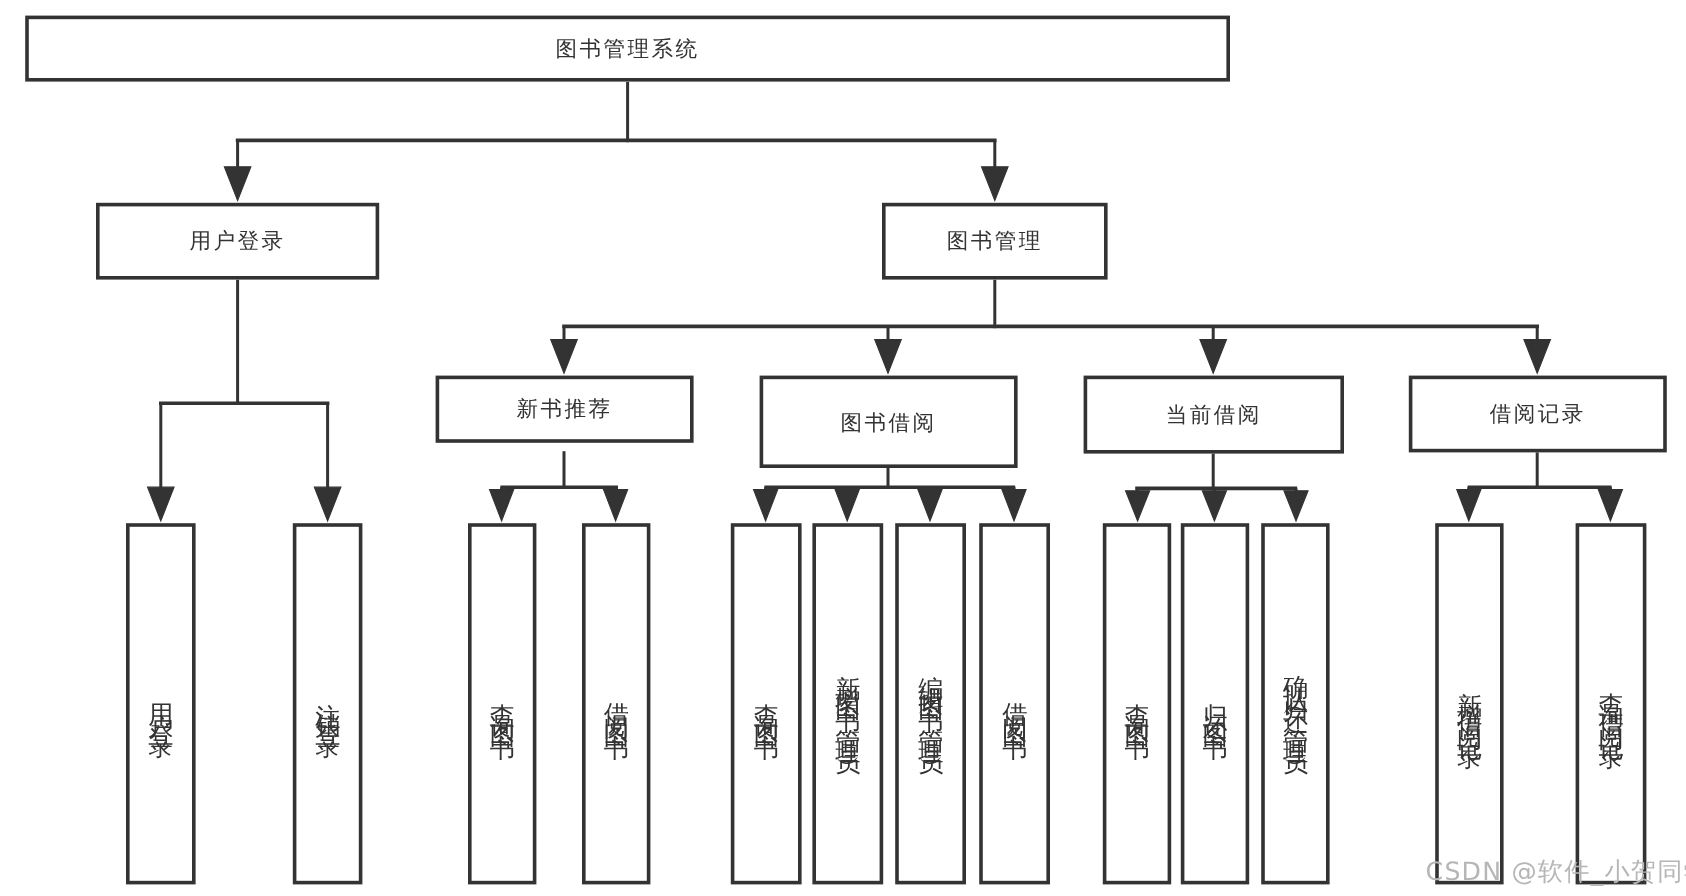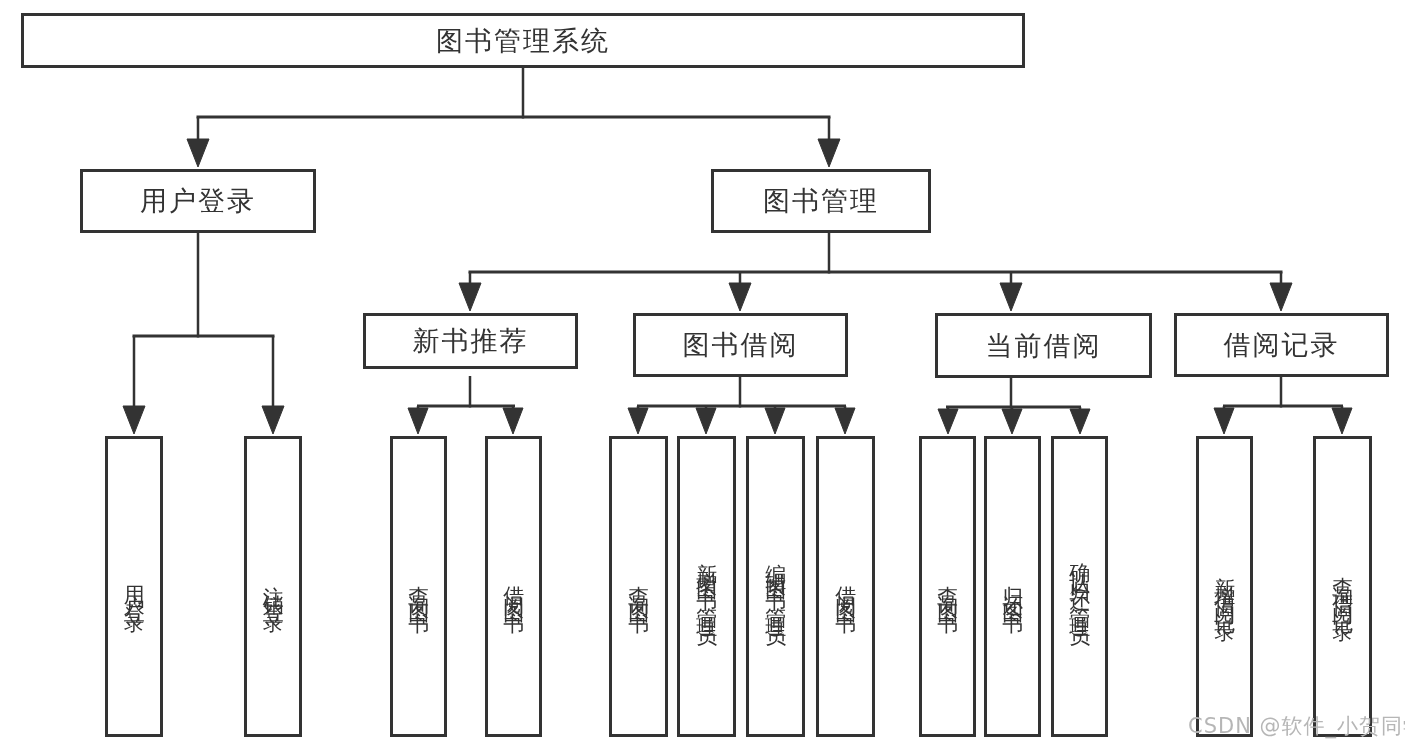--- a/index.html
+++ b/index.html
@@ -8,21 +8,21 @@
     font-family:"DejaVu Sans","Liberation Sans",sans-serif; color:#333333;
     overflow:hidden;
   }
   svg.connectors { position:absolute; left:0; top:0; pointer-events:none; }
   .box {
     position:absolute; box-sizing:border-box;
     border:3px solid #333333; background:#ffffff;
     display:flex; align-items:center; justify-content:center;
     color:#333333;
   }
-  .hbox { font-size:27px; letter-spacing:2px; white-space:nowrap; }
+  .hbox { font-size:18px; letter-spacing:2px; white-space:nowrap; }
   .vbox {
     writing-mode:vertical-lr; text-orientation:mixed;
     font-size:21px; letter-spacing:9px; line-height:1.25;
   }
   .watermark {
     position:absolute; left:1188px; top:712px;
     font-size:21px; letter-spacing:1px; color:#b6b6b6;
     white-space:nowrap; z-index:5;
   }
 </style>
@@ -91,25 +91,25 @@
       <line x1="1224" y1="406" x2="1224" y2="412" stroke-width="2.5"></line>
       <polygon points="1214,408 1234,408 1224,434"></polygon>
       <line x1="1342" y1="406" x2="1342" y2="412" stroke-width="2.5"></line>
       <polygon points="1332,408 1352,408 1342,434"></polygon>
     </g>
   </svg>
 
   <div class="box hbox" style="left:21px; top:13px; width:1004px; height:55px;">图书管理系统</div>
 
   <div class="box hbox" style="left:80px; top:169px; width:236px; height:64px;">用户登录</div>
-  <div class="box hbox" style="left:711px; top:169px; width:220px; height:64px;">图书管理</div>
+  <div class="box hbox" style="left:735px; top:169px; width:188px; height:64px;">图书管理</div>
 
   <div class="box hbox" style="left:363px; top:313px; width:215px; height:56px;">新书推荐</div>
-  <div class="box hbox" style="left:633px; top:313px; width:215px; height:64px;">图书借阅</div>
-  <div class="box hbox" style="left:903px; top:313px; width:217px; height:65px;margin-left:32px;">当前借阅</div>
+  <div class="box hbox" style="left:633px; top:313px; width:215px; height:77px;">图书借阅</div>
+  <div class="box hbox" style="left:903px; top:313px; width:217px; height:65px;">当前借阅</div>
   <div class="box hbox" style="left:1174px; top:313px; width:215px; height:64px;">借阅记录</div>
 
   <div class="box vbox" style="left:105px; top:436px; width:58px; height:301px;">用户登录</div>
   <div class="box vbox" style="left:244px; top:436px; width:58px; height:301px;">注销登录</div>
 
   <div class="box vbox" style="left:390px; top:436px; width:57px; height:301px;">查询图书</div>
   <div class="box vbox" style="left:485px; top:436px; width:57px; height:301px;">借阅图书</div>
 
   <div class="box vbox" style="left:609px; top:436px; width:59px; height:301px;">查询图书</div>
   <div class="box vbox" style="left:677px; top:436px; width:59px; height:301px;">新增图书（管理员）</div>

